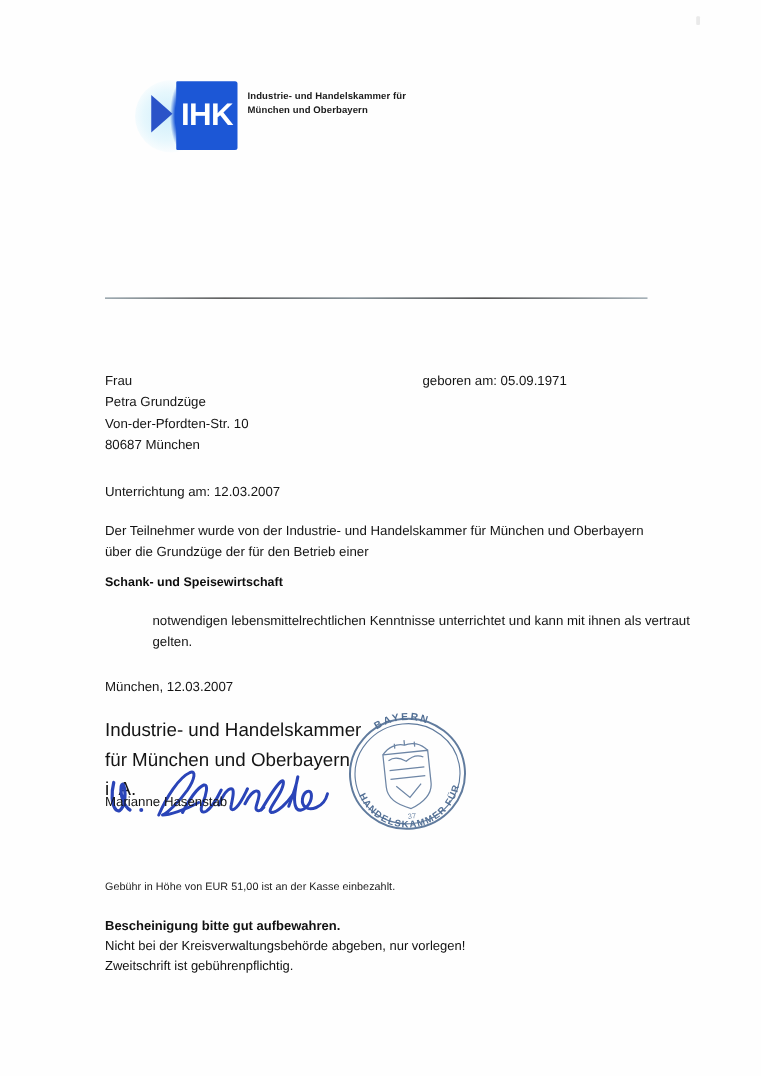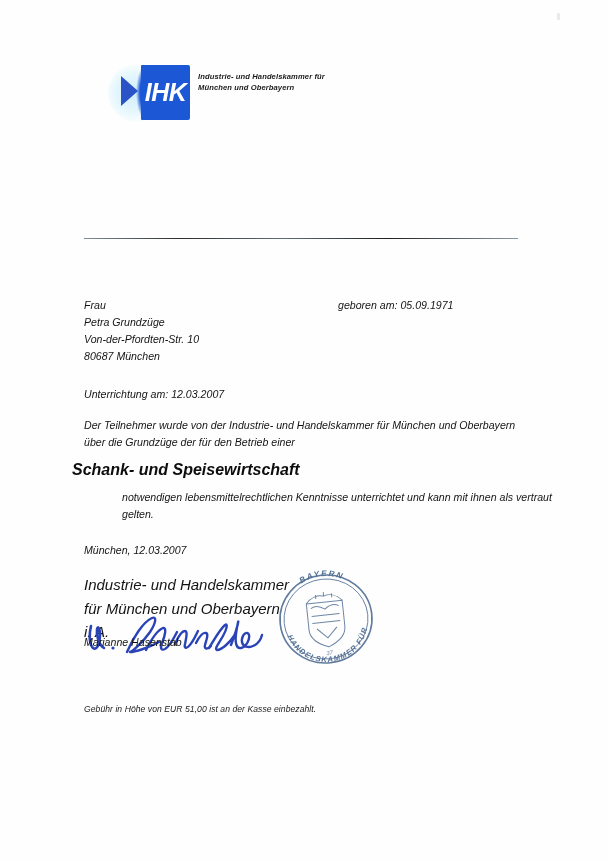--- a/index.html
+++ b/index.html
@@ -13,21 +13,20 @@
     position: relative;
     font-family: "Liberation Sans", sans-serif;
     color: #111111;
     overflow: hidden;
   }
 
   .page {
     position: absolute;
     inset: 0;
     background: #fefefe;
-    font-style: italic;
   }
 
   
   .scan-speck {
     position: absolute;
     left: 557px;
     top: 13px;
     width: 3px;
     height: 7px;
     background: #d9d9d9;
@@ -159,23 +158,23 @@
     position: absolute;
     left: 84px;
     top: 417px;
     width: 440px;
     font-size: 10.6px;
     line-height: 1.62;
     color: #141414;
   }
   .bold-line {
     position: absolute;
-    left: 72px;
+    left: 84px;
     top: 461px;
-    font-size: 16px;
+    font-size: 10px;
     font-weight: bold;
     color: #0d0d0d;
   }
   .para2 {
     position: absolute;
     left: 84px;
     top: 489px;
     width: 440px;
     font-size: 10.6px;
     line-height: 1.62;
@@ -329,14 +328,19 @@
         <path d="M44 53 L72 53 M44 60 L72 60"></path>
         <path d="M48 66 C52 70, 55 73, 58 76 C61 73, 64 70, 68 66"></path>
         <path d="M50 36 L50 32 M58 34 L58 30 M66 36 L66 32"></path>
       </g>
       <text x="58" y="93" font-family="'Liberation Sans', sans-serif" font-size="6" fill="#41618a" text-anchor="middle" opacity=".8" transform="rotate(-6 58 57)">37</text>
     </svg>
   </div>
 
   <div class="fee-line">Gebühr in Höhe von EUR 51,00 ist an der Kasse einbezahlt.</div>
 
+  <div class="notice">
+    <div class="b">Bescheinigung bitte gut aufbewahren.</div>
+    <div>Nicht bei der Kreisverwaltungsbehörde abgeben, nur vorlegen!</div>
+    <div>Zweitschrift ist gebührenpflichtig.</div>
+  </div>
 
 </div>
 
 </body></html>

